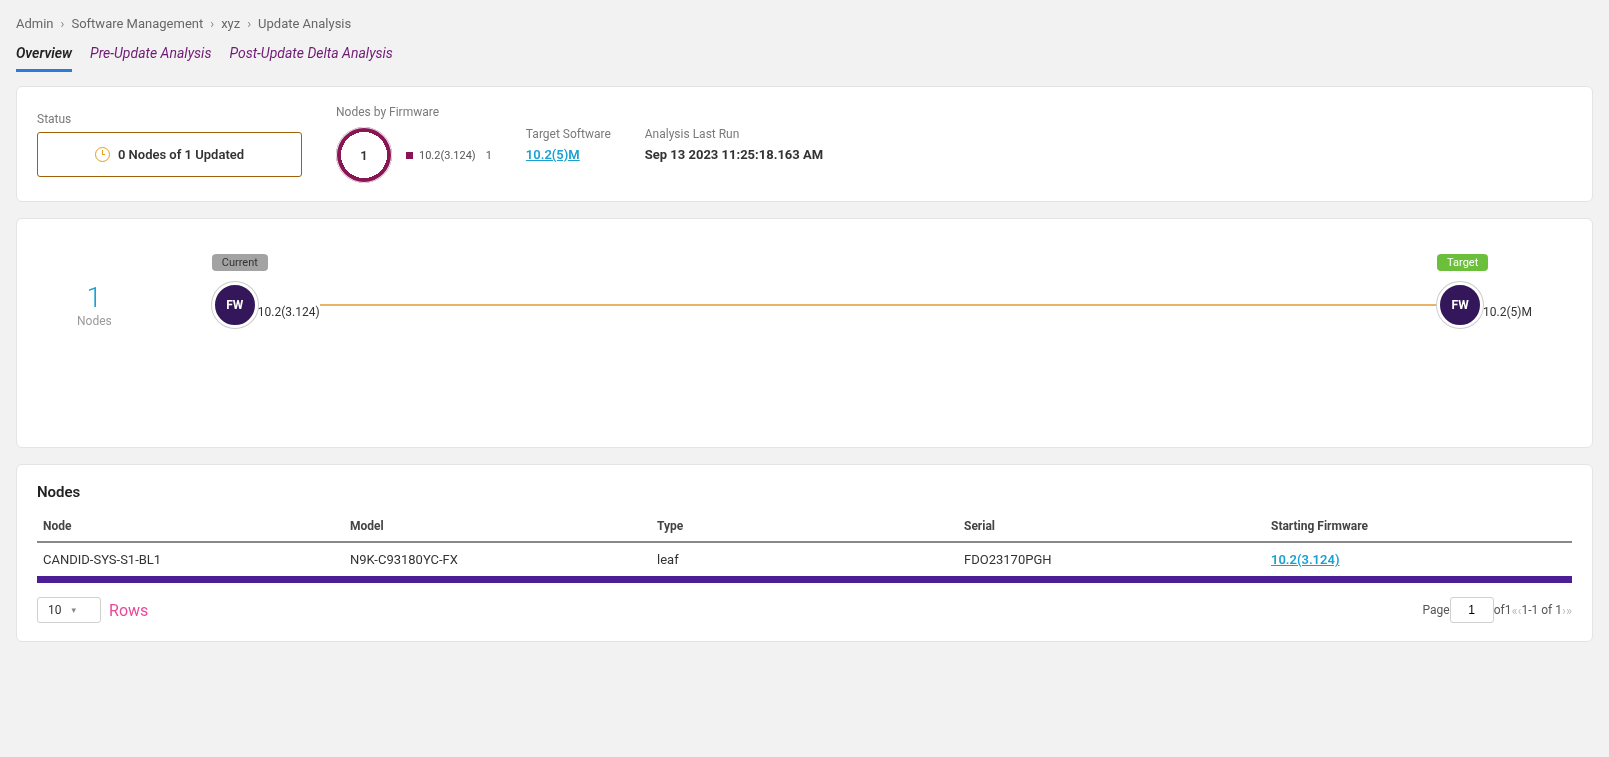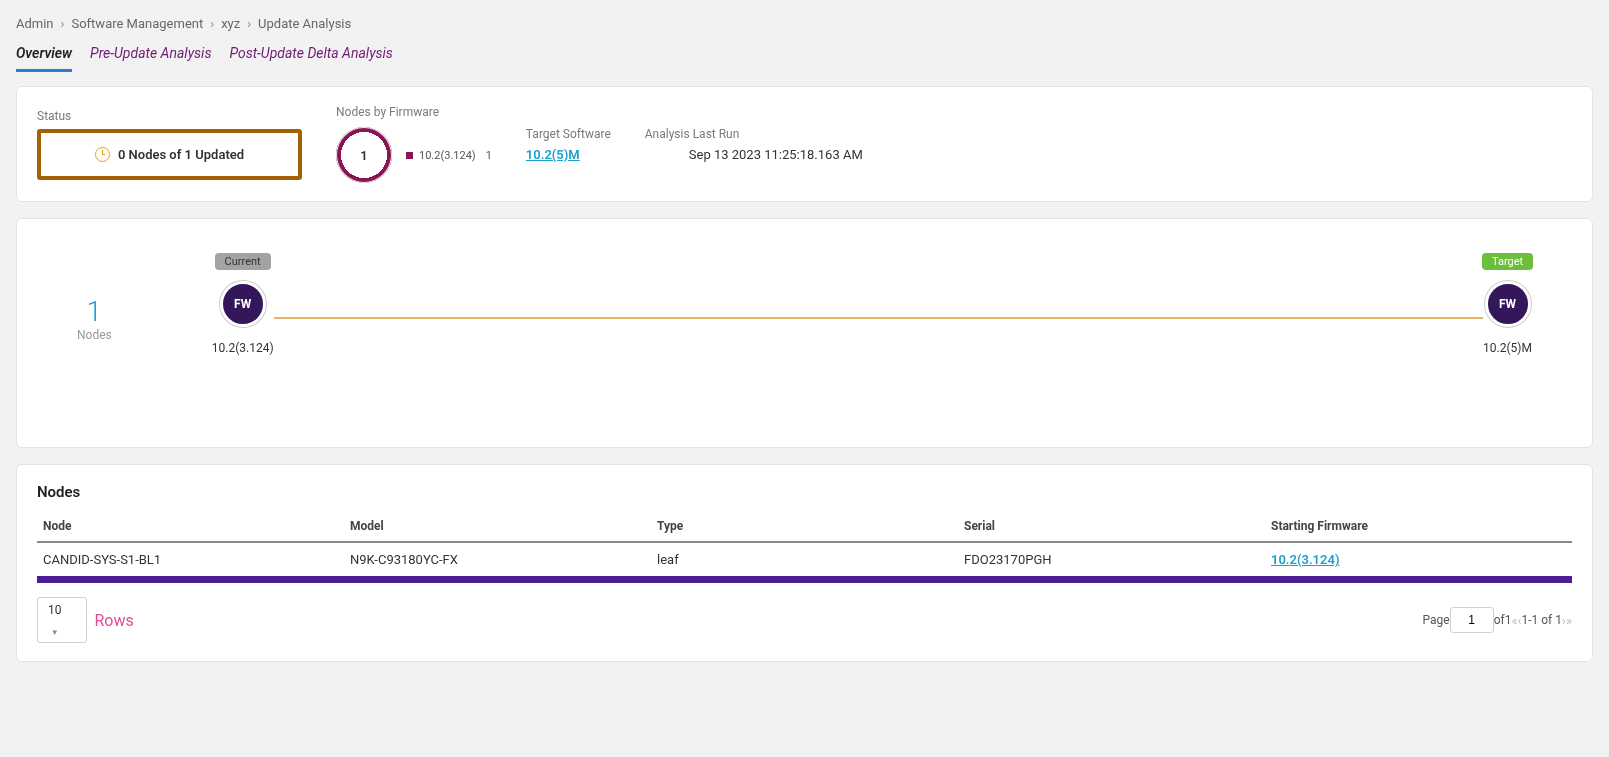--- a/index.html
+++ b/index.html
@@ -58,21 +58,21 @@
     align-items: center;
     gap: 34px;
   }
   .summary-block { display: flex; flex-direction: column; }
   .summary-label {
     font-size: 12px;
     color: #7a7a7a;
     margin-bottom: 6px;
   }
   .status-box {
-    border: 4px solid #a16207;
+    border: 1px solid #a16207;
     border-radius: 3px;
     padding: 14px 0;
     width: 265px;
     display: flex;
     align-items: center;
     justify-content: center;
     gap: 8px;
     font-size: 13px;
     color: #333;
     font-weight: 600;
@@ -104,23 +104,22 @@
 
   .link {
     color: #1aa1d1;
     font-weight: 600;
     text-decoration: underline;
     cursor: pointer;
     font-size: 13px;
   }
   .timestamp {
     font-size: 13px;
-    font-weight: 400;
-    color: #333;
-    margin-left: 44px;
+    font-weight: 700;
+    color: #333;
   }
 
   
   .flow-card { min-height: 230px; position: relative; }
   .flow-inner {
     display: flex; align-items: center;
     padding: 44px 40px 30px 40px;
   }
   .nodes-count {
     text-align: center; margin-right: 100px;
@@ -129,21 +128,21 @@
     font-size: 28px; color: #1aa1d1; font-weight: 300;
   }
   .nodes-count .lbl {
     font-size: 12px; color: #9a9a9a;
   }
   .flow-line {
     flex: 1; height: 2px; background: #e8b564;
   }
   .fw-node {
     position: relative;
-    display: flex; flex-direction: column; align-items: center;
+    display: flex; flex-direction: row; align-items: center;
   }
   .fw-circle {
     width: 46px; height: 46px; border-radius: 50%;
     background: #34165a;
     border: 3px solid #fff;
     box-shadow: 0 0 0 1px #ccc;
     display: flex; align-items: center; justify-content: center;
     color: #fff; font-weight: 700; font-size: 12px;
   }
   .fw-badge {
@@ -195,21 +194,21 @@
   }
   .pager-left { display: flex; align-items: center; gap: 8px; }
   .rows-select {
     border: 1px solid #d0d0d0;
     border-radius: 3px;
     padding: 5px 24px 5px 10px;
     font-size: 12px;
     background: #fff;
     position: relative;
     cursor: pointer;
-    display: inline-flex; align-items: center; gap: 10px; flex-direction: column;
+    display: inline-flex; align-items: center; gap: 10px;
   }
   .rows-select .chev {
     font-size: 9px; color: #888;
   }
   .pager-left .lbl { font-size: 16px; color: #ec4899; }
   .pager-right {
     display: flex; align-items: center; gap: 0;
     font-size: 12px; color: #555;
   }
   .page-input {

